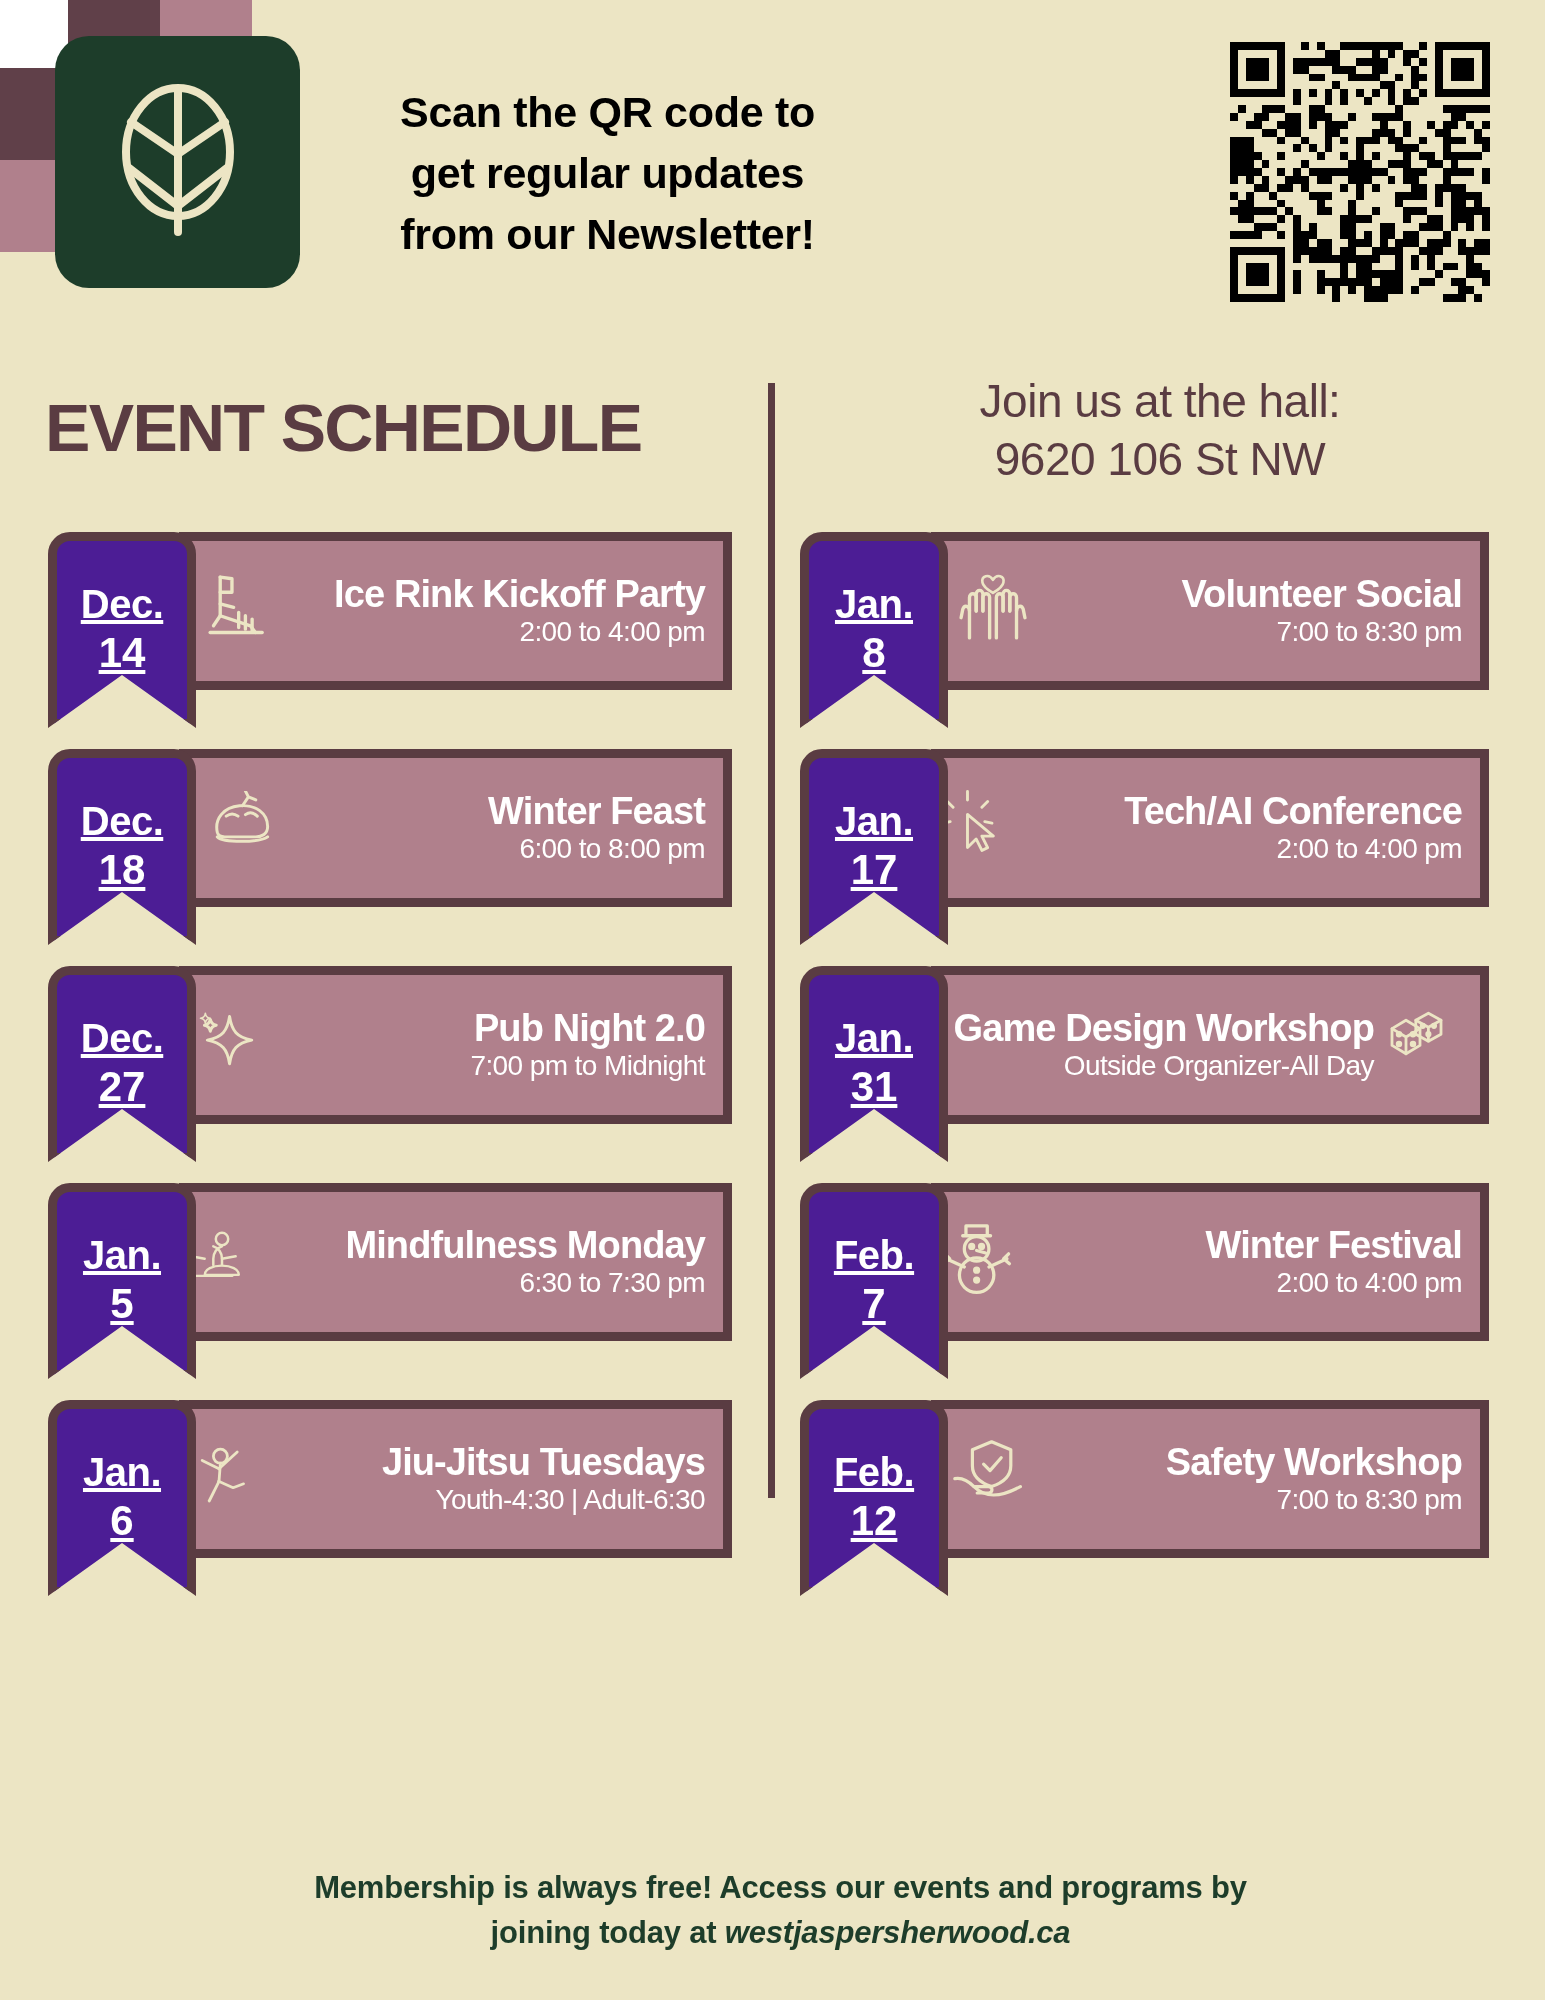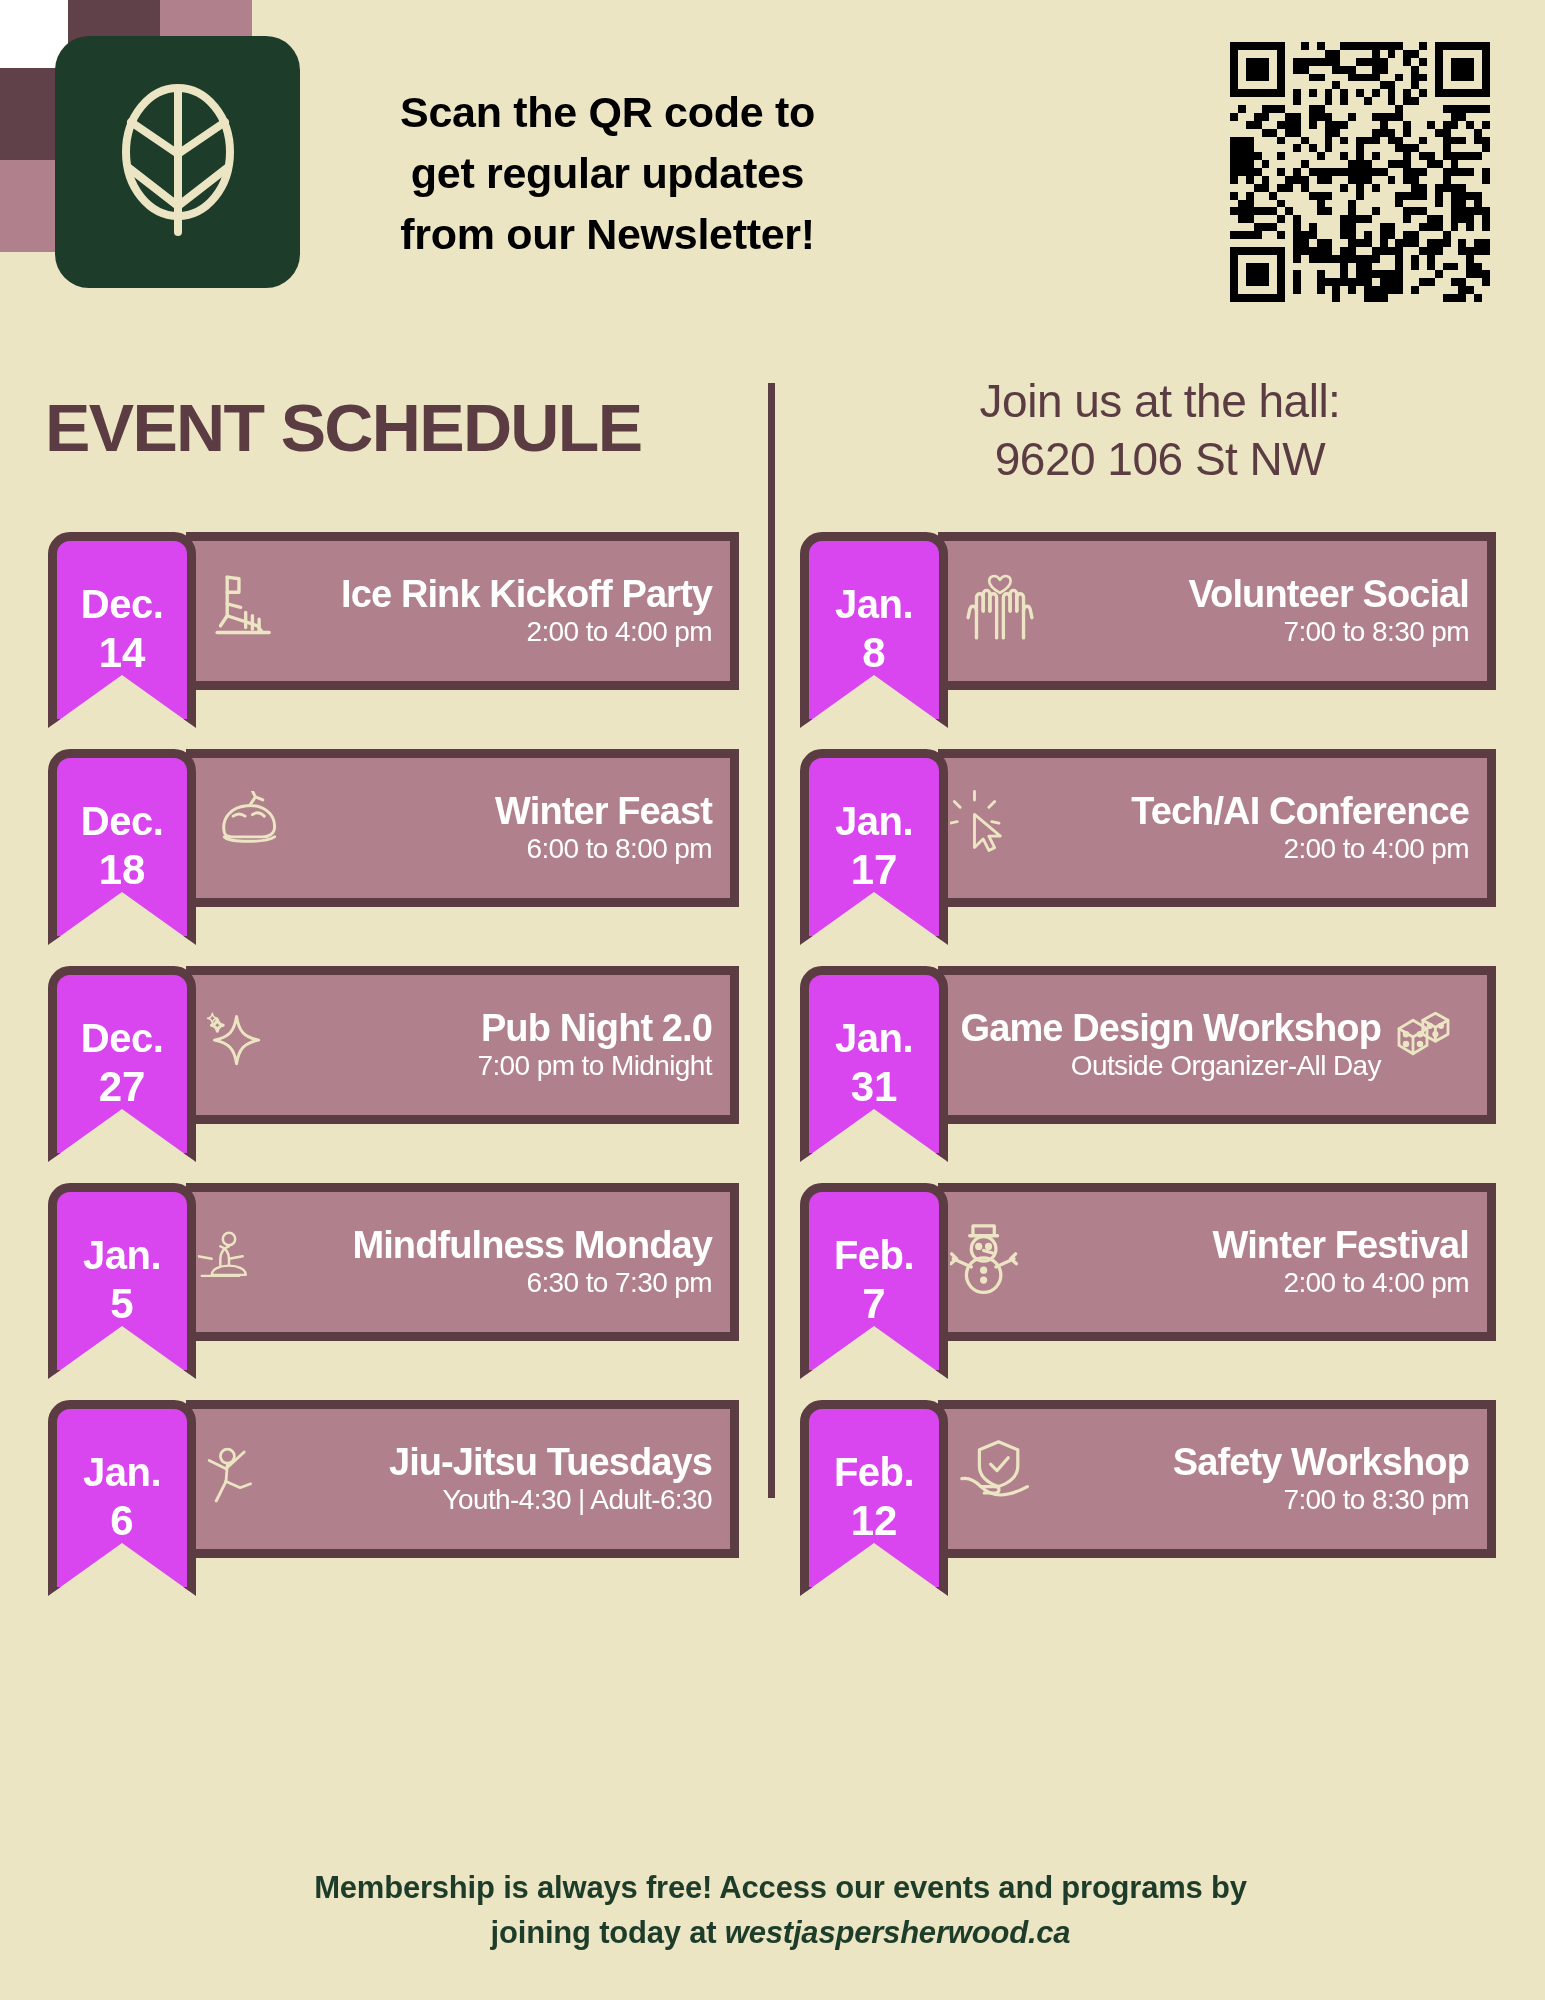--- a/index.html
+++ b/index.html
@@ -53,33 +53,34 @@
   
   .column { position: absolute; top: 532px; }
   #col-left  { left: 48px;  width: 692px; }
   #col-right { left: 800px; width: 697px; }
 
   
   .ribbon { position: relative; height: 196px; margin-bottom: 21px; }
   .date-box {
     position: absolute; left: 0; top: 0;
     width: 148px; height: 196px;
-    background: #d946ef;
+    background: #4c1d95;
     border: 9px solid #5a3c42;
     border-radius: 22px 22px 0 0;
     display: flex; flex-direction: column;
     align-items: center; justify-content: center;
     color: #ffffff; z-index: 3;
     clip-path: polygon(0 0, 100% 0, 100% 100%, 50% 73%, 0 100%);
+    text-decoration: underline;
   }
   .date-month { font-size: 40px; font-weight: bold; line-height: 1.08; letter-spacing: -0.5px; }
   .date-day   { font-size: 42px; font-weight: bold; line-height: 1.18; margin-top: 2px; }
 
   .event-panel {
-    position: absolute; left: 138px; top: 0;
+    position: absolute; left: 131px; top: 0;
     height: 158px;
     background: #b0808c;
     border: 9px solid #5a3c42;
     border-left: none;
     z-index: 1;
     display: flex; align-items: center;
     padding: 0 18px 0 12px;
     overflow: hidden;
   }
   #col-left  .event-panel { width: 553px; }

